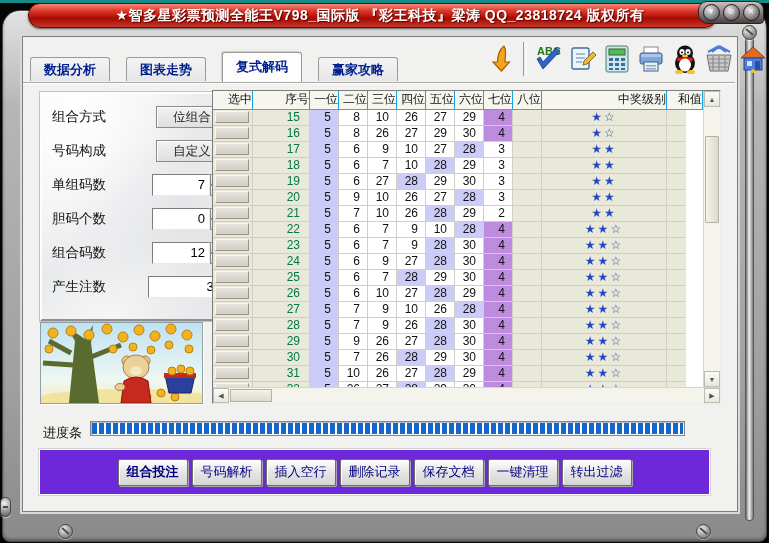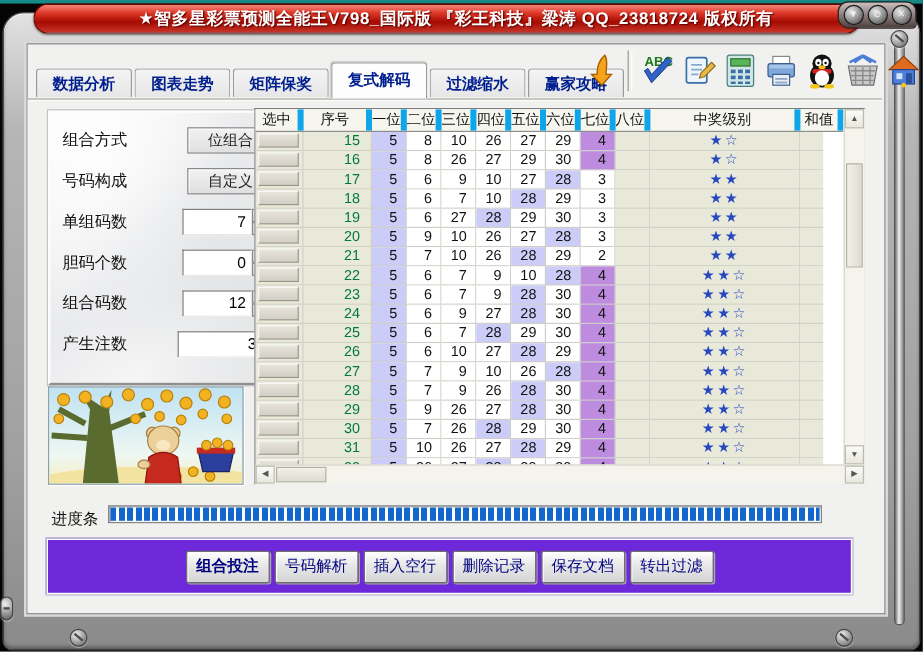--- a/index.html
+++ b/index.html
@@ -60,21 +60,21 @@
     cursor:pointer;
   }
   
   .inner{
     position:absolute;left:22px;top:36px;width:714px;height:474px;
     background:#f1f1f0;border:1px solid #7d7d7d;outline:2px solid #d9d9d9;
   }
   
   .tabs{position:absolute;left:30px;top:51px;height:31px;display:flex;z-index:3;}
   .tab{
-    height:23px;line-height:23px;padding:0 13px;margin:6px 2px 0 0;
+    height:23px;line-height:23px;padding:0 13px;margin:6px 16px 0 0;
     background:linear-gradient(#f4f4f4,#e6e6e6);
     border:1px solid #9a9a9a;border-bottom:none;border-radius:3px 3px 0 0;
     font-size:13px;font-weight:bold;color:#001f8e;cursor:pointer;white-space:nowrap;
   }
   .tab.active{
     height:29px;line-height:27px;margin-top:1px;background:#fdfdfd;
     box-shadow:-1px -1px 1px rgba(0,0,0,.15);position:relative;z-index:4;
   }
   .content{
     position:absolute;left:23px;top:82px;width:712px;height:427px;
@@ -127,22 +127,22 @@
     position:absolute;left:212px;top:90px;width:507px;height:312px;
     background:#fff;border:1px solid;border-color:#7d7d7d #ececec #ececec #7d7d7d;
     box-sizing:content-box;
     --cols:40px 57px repeat(8,29px) 125px 36px;
   }
   .grid-head{
     position:absolute;left:0;top:0;right:17px;height:18px;display:grid;grid-template-columns:var(--cols);
     background:#f6f6ef;border-bottom:1px solid #8e8e8e;overflow:hidden;
   }
   .hcell{
-    font-size:12px;color:#111;text-align:center;line-height:17px;
-    border-right:5px solid #0ea5e9;overflow:hidden;white-space:nowrap;
+    font-size:12px;color:#111;text-align:right;line-height:17px;
+    border-right:1px solid #0ea5e9;overflow:hidden;white-space:nowrap;
   }
   .grid-body{position:absolute;left:0;top:19px;right:34px;height:308px;overflow:hidden;}
   .grow{display:grid;grid-template-columns:var(--cols);height:16px;cursor:default;}
   .cell{
     font-size:12px;line-height:15px;border-right:1px solid #cfcfc7;border-bottom:1px solid #cfcfc7;
     overflow:hidden;white-space:nowrap;background:#fff;color:#111;
   }
   .c-beige{background:var(--row-beige,#e9e9d9);}
   .c-lav{background:var(--cell-lavender,#ccccf8);}
   .c-purple{background:var(--cell-purple,#bd8cdf);}
@@ -209,23 +209,21 @@
     <div class="wbtn">▼</div>
     <div class="wbtn">⊘</div>
     <div class="wbtn">✕</div>
   </div>
 
 <div class="inner"></div>
 <div class="content"></div>
 <div class="tabs" id="tabs">
     <div class="tab">数据分析</div>
     <div class="tab">图表走势</div>
-    <div class="tab">矩阵保奖</div>
     <div class="tab active">复式解码</div>
-    <div class="tab">过滤缩水</div>
     <div class="tab">赢家攻略</div>
   </div>
 <div class="toolbar" id="toolbar">
     <div class="ticon">
       <svg viewBox="0 0 30 30">
         <path d="M18 2c-6 5-6.5 11-6.5 16H7l8.5 9 8-9h-4.5c0-6 2-12-1-16z" fill="#f7a21b" stroke="#a35f00" stroke-width="1.2"></path>
       </svg>
     </div>
     <div class="tsep"></div>
     <div class="ticon">
@@ -718,19 +716,20 @@
 <div class="progress-track">
   <div class="progress-fill"></div>
 </div>
 
 <div class="actions-box" id="actions">
     <button class="abtn first">组合投注</button>
     <button class="abtn">号码解析</button>
     <button class="abtn">插入空行</button>
     <button class="abtn">删除记录</button>
     <button class="abtn">保存文档</button>
+    <button class="abtn">一键清理</button>
     <button class="abtn">转出过滤</button>
   </div>
 
 <div class="screw sbl"></div>
 <div class="screw sbr"></div>
 <div class="screw str"></div>
 <div class="screw sle"></div>
 
 </body></html>

